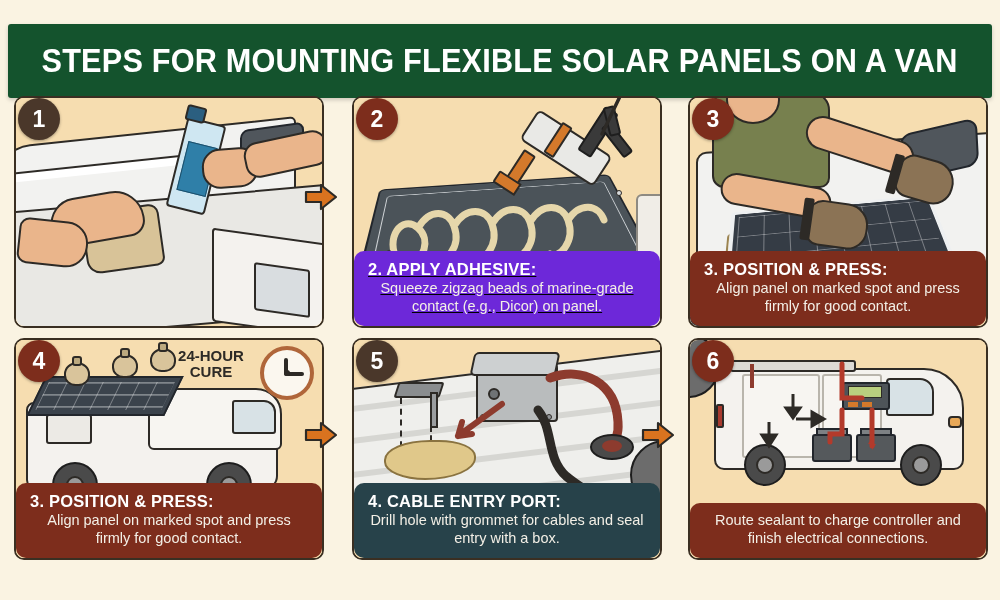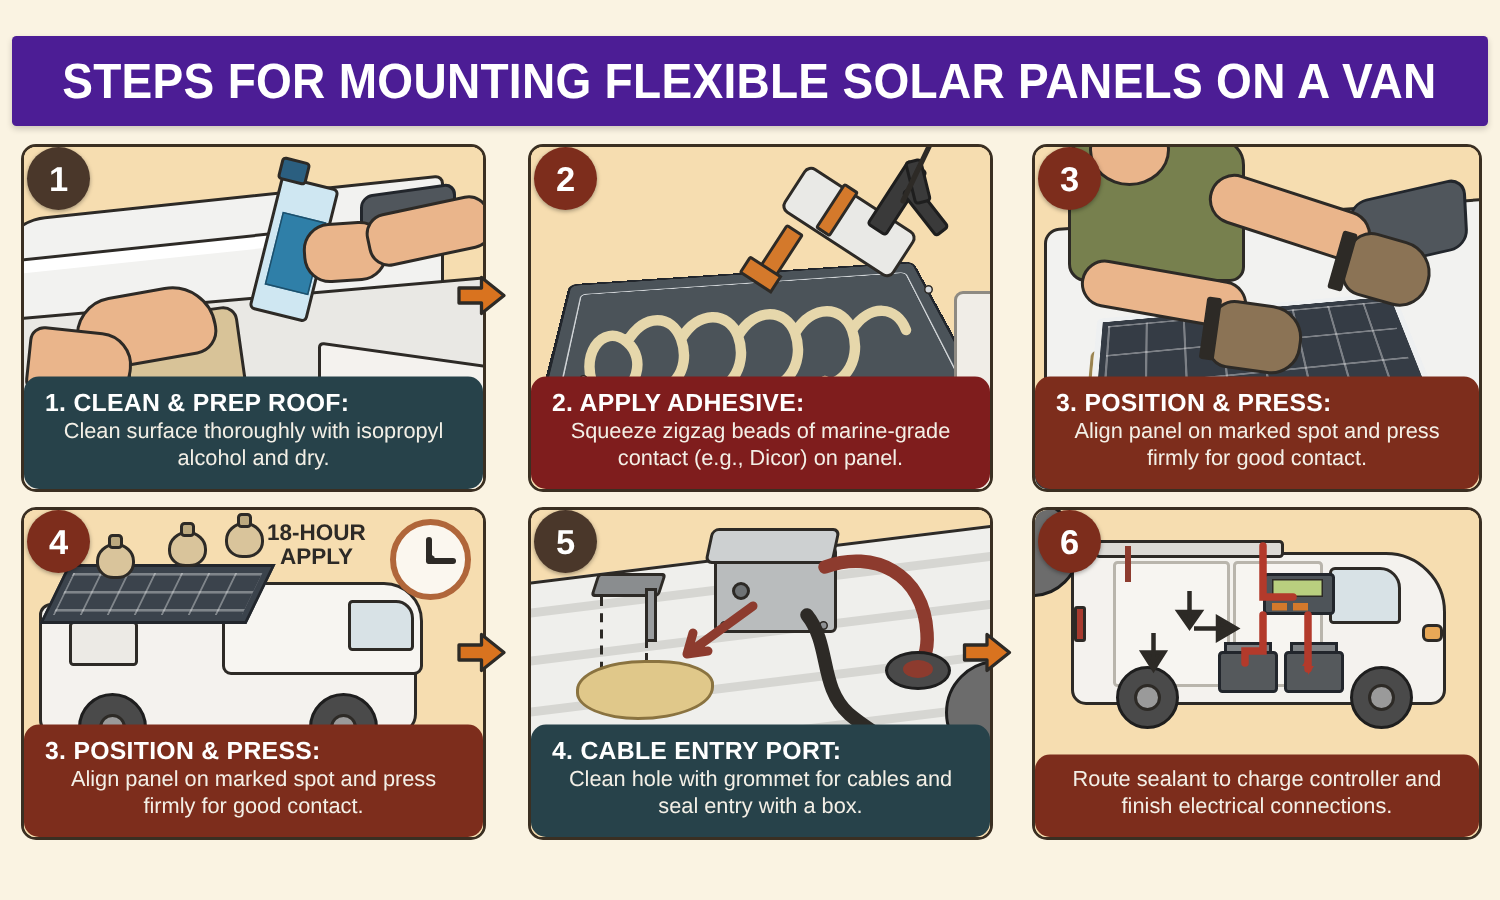--- a/index.html
+++ b/index.html
@@ -19,22 +19,22 @@
     background: #faf3e2;
     overflow: hidden;
   }
 
   
   .title-bar {
     position: absolute;
     left: 8px;
     top: 24px;
     width: 984px;
-    height: 60px;
-    background: #4c1d95;
+    height: 74px;
+    background: #14532d;
     border-radius: 3px;
     display: flex;
     align-items: center;
     justify-content: center;
     box-shadow: 0 2px 4px rgba(0,0,0,0.18);
   }
   .title-text {
     color: #ffffff;
     font-size: 33px;
     font-weight: bold;
@@ -107,21 +107,21 @@
     font-family: "Liberation Sans", sans-serif;
   }
   .cap-body {
     color: #f3efe6;
     font-size: 14.5px;
     line-height: 1.2;
     text-align: center;
     font-family: "Liberation Sans", sans-serif;
   }
   .cap-dark  { background: #27424a; }
-  .cap-orange{ background: #7f1d1d; }
+  .cap-orange{ background: #6d28d9; text-decoration: underline; }
   .cap-red   { background: #7d2d1c; }
 
   
   .arrow {
     position: absolute;
     z-index: 40;
     width: 34px;
     height: 30px;
   }
   .arrow svg { display: block; }
@@ -321,24 +321,20 @@
 
       <div class="bottle-body" style="left:160px; top:22px; width:40px; height:92px; transform:rotate(14deg);"></div>
       <div class="bottle-label" style="left:166px; top:46px; width:30px; height:50px; transform:rotate(14deg);"></div>
       <div style="position:absolute; left:170px; top:8px; width:20px; height:16px; background:#2b5f80; border:2px solid #2d2a26; border-radius:3px; transform:rotate(14deg);"></div>
 
       <div class="hand" style="left:186px; top:50px; width:56px; height:40px; border-radius:18px; transform:rotate(-4deg);"></div>
       <div class="hand" style="left:228px; top:38px; width:84px; height:36px; border-radius:14px; transform:rotate(-12deg);"></div>
 
       <div style="position:absolute; left:196px; top:138px; width:120px; height:94px; background:#f4f2ee; border:2px solid #2d2a26; border-radius:4px; transform:skewY(8deg);"></div>
       <div style="position:absolute; left:238px; top:168px; width:56px; height:48px; background:#d9dde0; border:2px solid #2d2a26; border-radius:3px; transform:skewY(8deg);"></div>
-    </div>
-    <div class="caption cap-dark">
-      <div class="cap-title">1. CLEAN &amp; PREP ROOF:</div>
-      <div class="cap-body">Clean surface thoroughly with isopropyl alcohol and dry.</div>
     </div>
   </div>
   <div class="badge r1 c1" style="background:#4a372a;">
     <span>1</span>
   </div>
 
   <div class="arrow" style="left:304px; top:182px;">
     <svg width="34" height="30" viewBox="0 0 34 30">
       <path d="M2 10 L17 10 L17 3 L32 15 L17 27 L17 20 L2 20 Z" fill="#d9731f" stroke="#2d2a26" stroke-width="2.2" stroke-linejoin="round"></path>
     </svg>
@@ -456,22 +452,22 @@
       </div>
 
       <div class="sandbag" style="left:48px; top:22px; width:26px; height:24px;"></div>
       <div style="position:absolute; left:56px; top:16px; width:10px; height:10px; background:#bca97f; border:2px solid #2d2a26; border-radius:3px;"></div>
       <div class="sandbag" style="left:96px; top:14px; width:26px; height:24px;"></div>
       <div style="position:absolute; left:104px; top:8px; width:10px; height:10px; background:#bca97f; border:2px solid #2d2a26; border-radius:3px;"></div>
       <div class="sandbag" style="left:134px; top:8px; width:26px; height:24px;"></div>
       <div style="position:absolute; left:142px; top:2px; width:10px; height:10px; background:#bca97f; border:2px solid #2d2a26; border-radius:3px;"></div>
 
       <div class="cure-label" style="left:156px; top:8px; width:78px;">
-        <span>18-HOUR</span><br>
-        <span>APPLY</span>
+        <span>24-HOUR</span><br>
+        <span>CURE</span>
       </div>
 
       <div class="clock-face" style="left:244px; top:6px; width:54px; height:54px;"></div>
       <div style="position:absolute; left:268px; top:18px; width:4px; height:18px; background:#2d2a26; border-radius:2px;"></div>
       <div style="position:absolute; left:270px; top:32px; width:18px; height:4px; background:#2d2a26; border-radius:2px;"></div>
       <div style="position:absolute; left:268px; top:30px; width:6px; height:6px; background:#2d2a26; border-radius:50%;"></div>
 
       <div style="position:absolute; left:0; bottom:34px; width:100%; height:24px; background:#e5d7b6;"></div>
     </div>
     <div class="caption cap-red">
@@ -525,21 +521,21 @@
       <div class="sealant-blob" style="left:30px; top:100px; width:92px; height:40px;"></div>
 
       <svg style="position:absolute; left:86px; top:58px;" width="70" height="50" viewBox="0 0 70 50">
         <path d="M62 6 L18 38 M18 38 L32 36 M18 38 L22 24" fill="none" stroke="#8d3b2e" stroke-width="6" stroke-linecap="round" stroke-linejoin="round"></path>
       </svg>
 
       <div class="wheel" style="left:276px; top:100px; width:70px; height:70px; background:#6c6c6c;"></div>
     </div>
     <div class="caption cap-dark">
       <div class="cap-title">4. CABLE ENTRY PORT:</div>
-      <div class="cap-body">Clean hole with grommet for cables and seal entry with a box.</div>
+      <div class="cap-body">Drill hole with grommet for cables and seal entry with a box.</div>
     </div>
   </div>
   <div class="badge r2 c2" style="background:#4a372a;">
     <span>5</span>
   </div>
 
   <div class="arrow" style="left:641px; top:420px;">
     <svg width="34" height="30" viewBox="0 0 34 30">
       <path d="M2 10 L17 10 L17 3 L32 15 L17 27 L17 20 L2 20 Z" fill="#d9731f" stroke="#2d2a26" stroke-width="2.2" stroke-linejoin="round"></path>
     </svg>

